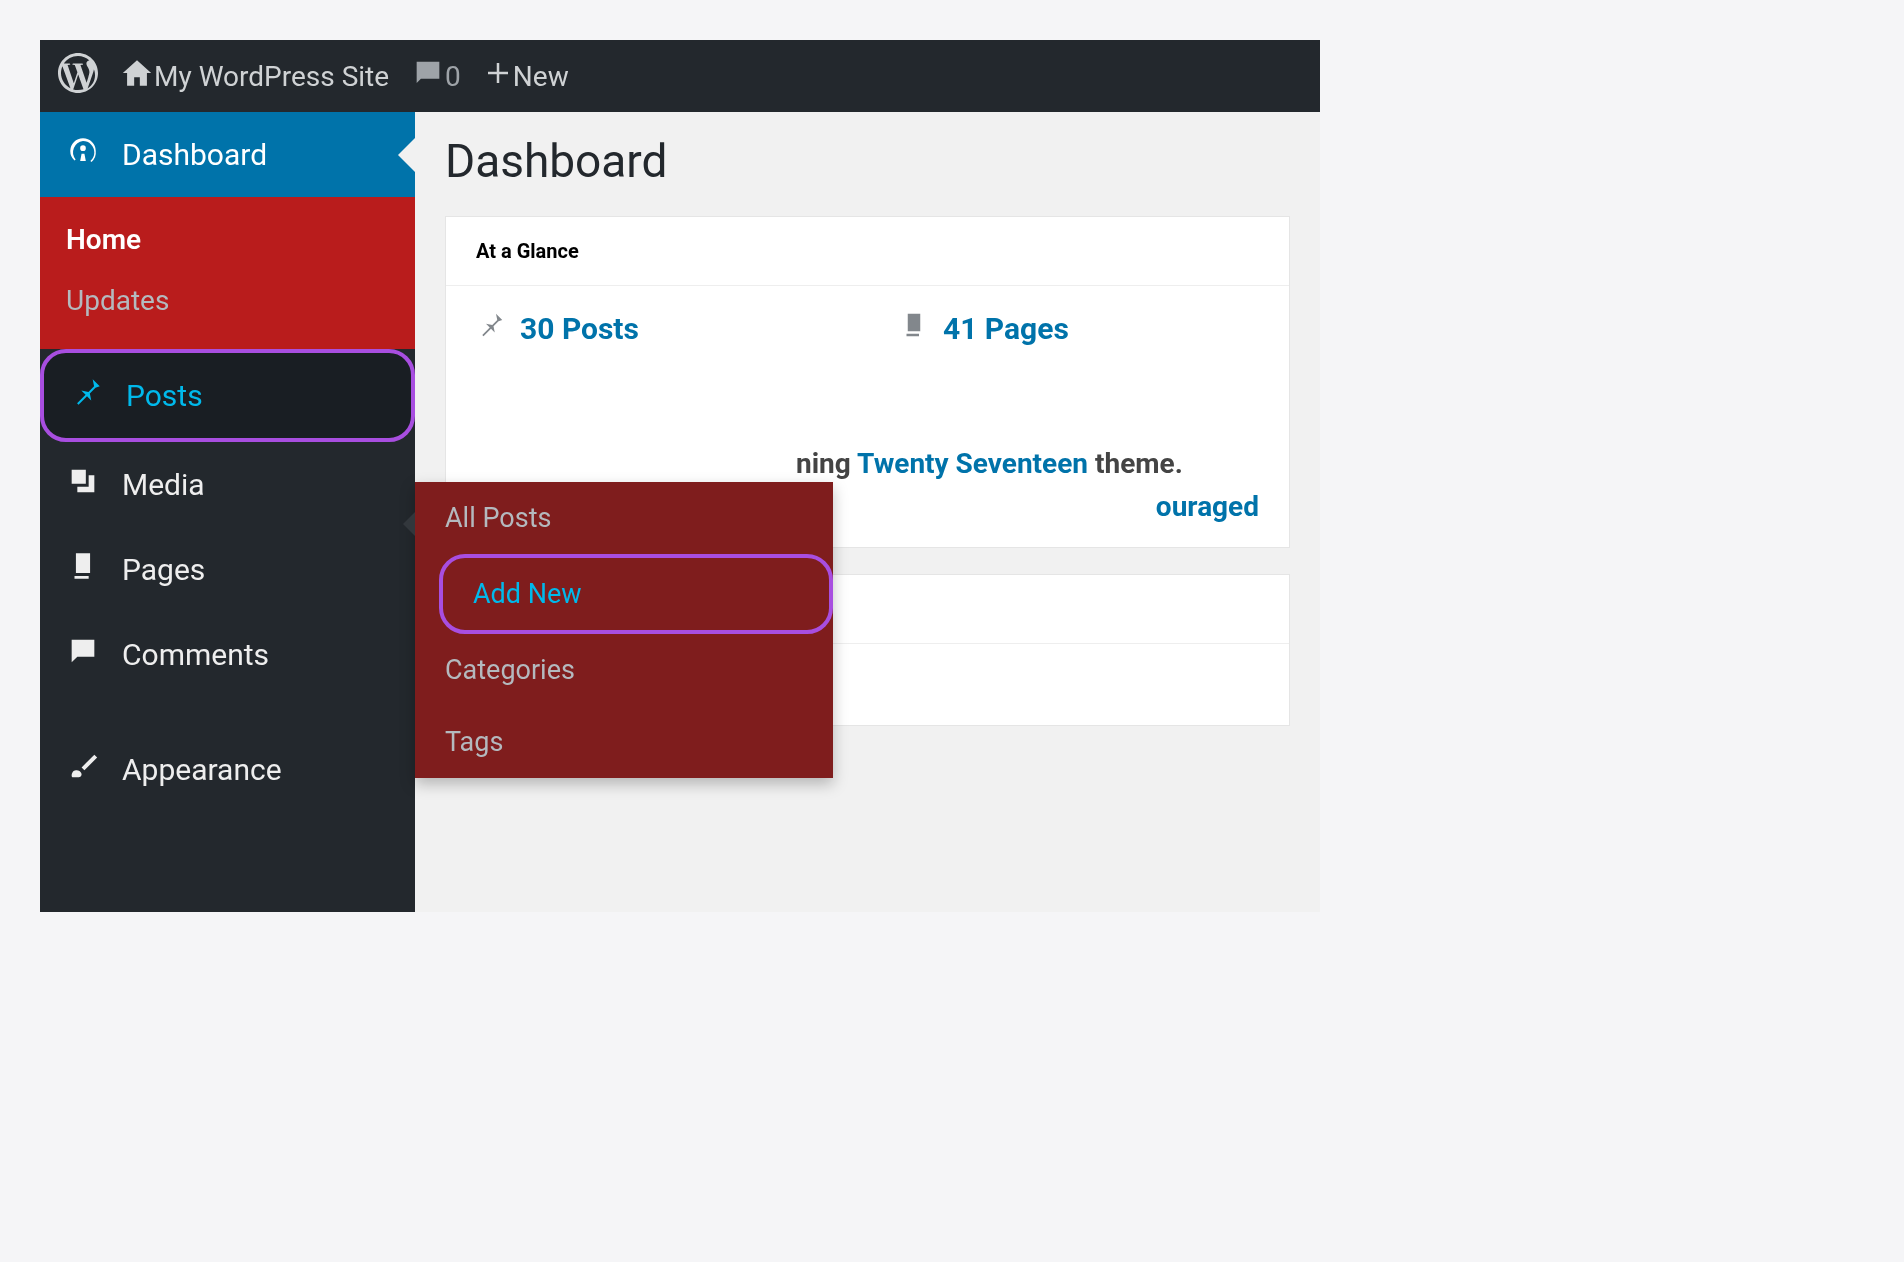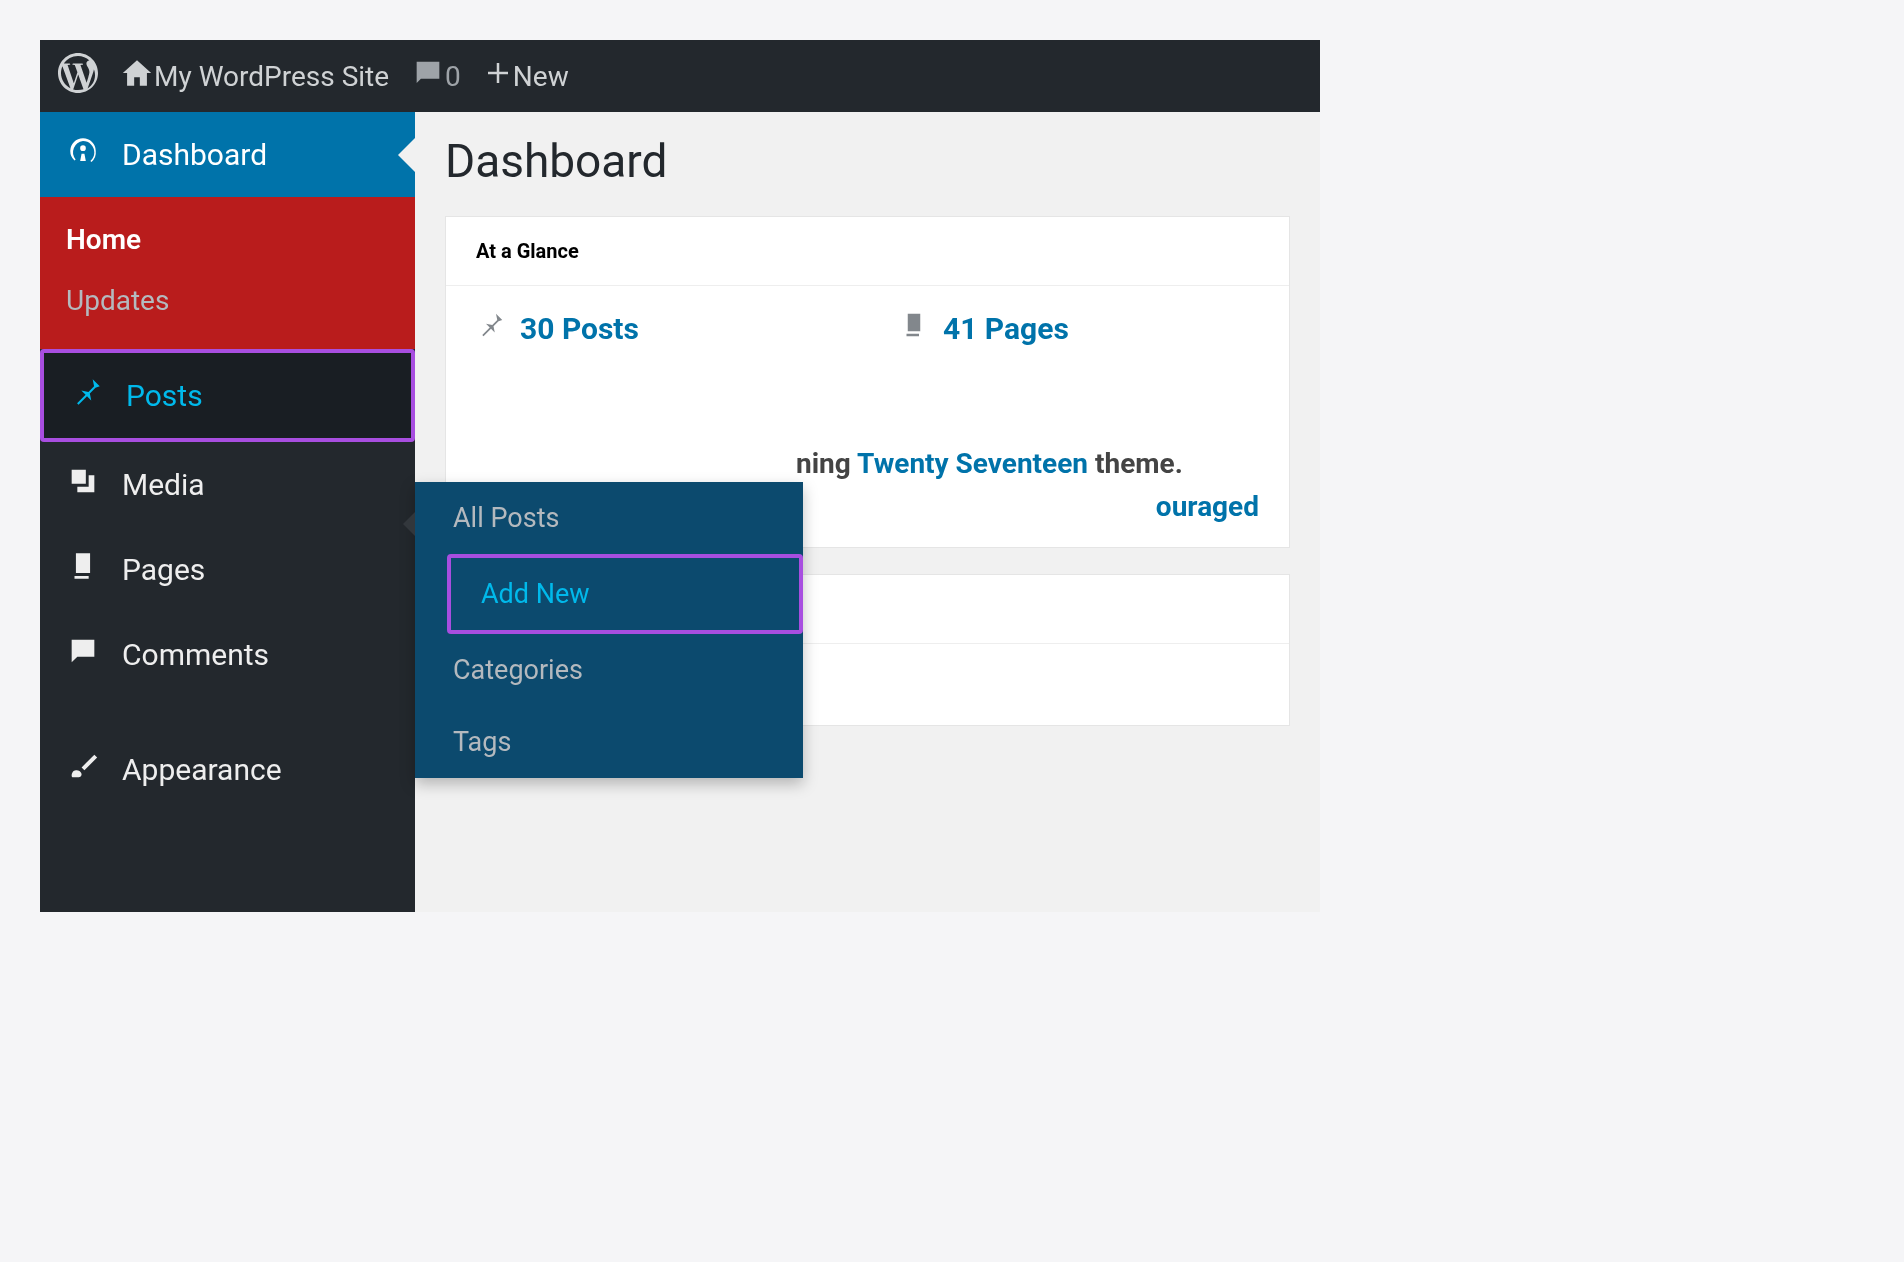--- a/index.html
+++ b/index.html
@@ -81,21 +81,21 @@
       font-size: 28px;
       color: #b4b9be;
       cursor: pointer;
     }
     .side-sub-item.current {
       color: #ffffff;
       font-weight: 600;
     }
     .highlight-purple {
       border: 4px solid #a84ee0;
-      border-radius: 4px;
+      border-radius: 26px;
     }
 
     .main {
       flex: 1;
       padding: 22px 30px;
       position: relative;
     }
     .page-title {
       font-size: 46px;
       font-weight: 400;
@@ -135,25 +135,24 @@
     .glance-item .ic svg { width: 30px; height: 30px; fill: #82878c; }
     .theme-line { font-size: 28px; color: #444; }
     .theme-line a { color: #0073aa; text-decoration: none; cursor: pointer; text-align: right; }
     .discouraged-line { color: #0073aa; font-size: 28px; margin-top: 10px; text-align: right; }
 
     
     .flyout {
       position: absolute;
       left: 375px;
       top: 370px;
-      width: 388px;
-      background: #0c4a6e;
+      width: 418px;
+      background: #7f1d1d;
       box-shadow: 0 6px 14px rgba(0,0,0,0.25);
       z-index: 50;
-      padding-left: 8px;
     }
     .flyout::before {
       content: "";
       position: absolute;
       left: -12px;
       top: 30px;
       border-top: 12px solid transparent;
       border-bottom: 12px solid transparent;
       border-right: 12px solid #32373c;
     }

